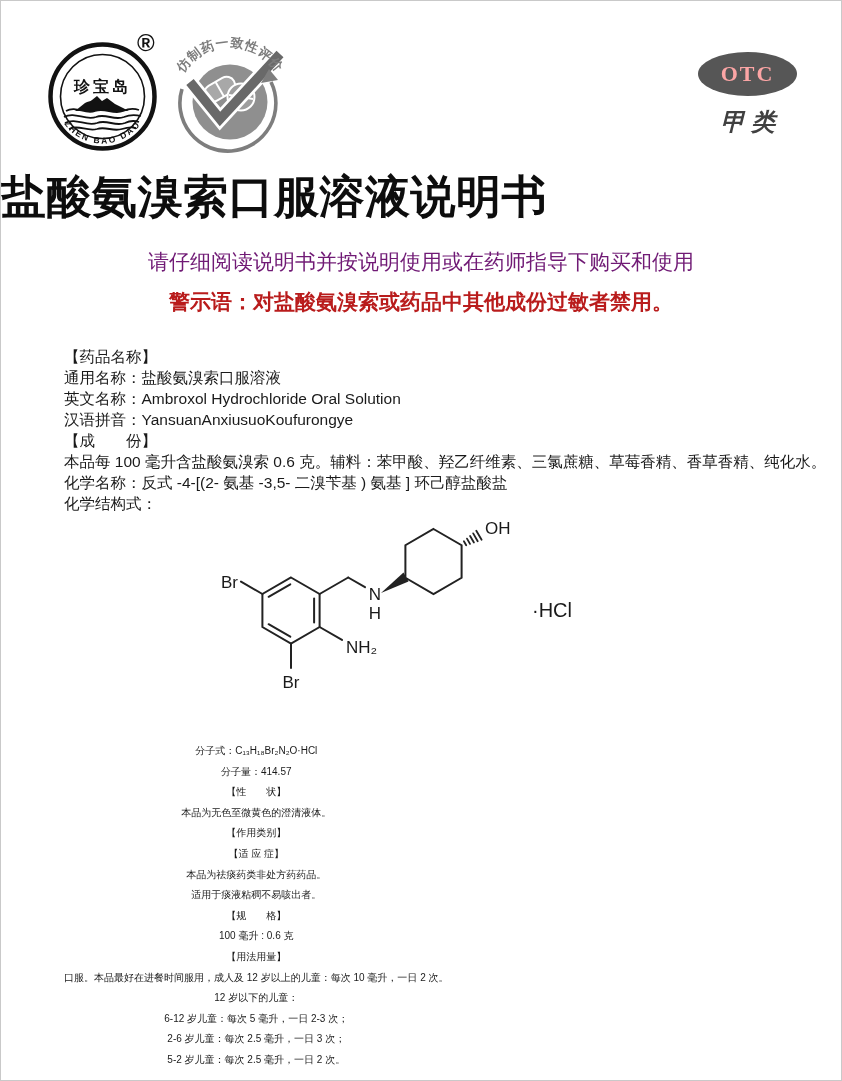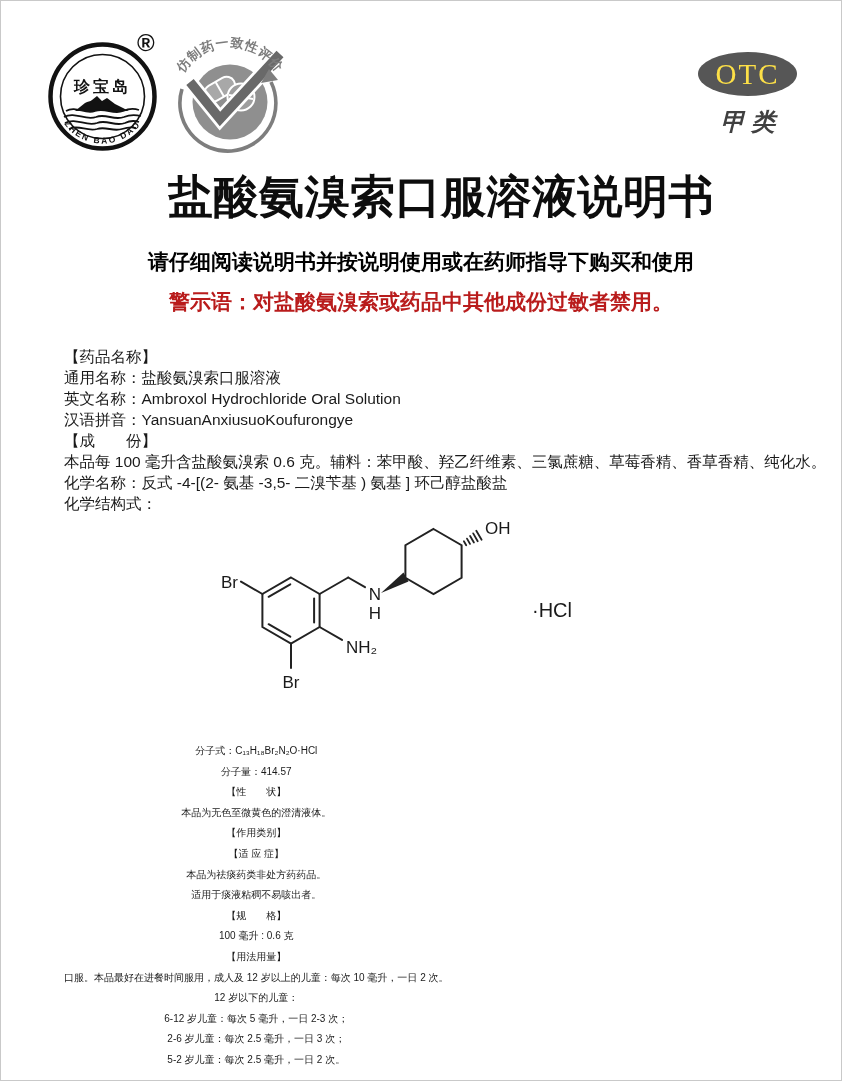--- a/index.html
+++ b/index.html
@@ -8,28 +8,28 @@
     border:1px solid #c9c9c9;box-sizing:border-box;overflow:hidden;
     font-family:"Liberation Sans","DejaVu Sans",sans-serif;color:#1a1a1a;
   }
   
   .logo-wrap{position:absolute;left:44px;top:38px;width:115px;height:115px;}
   .reg-mark{position:absolute;left:136px;top:28px;font-size:24px;font-weight:bold;color:#111;}
   .badge-wrap{position:absolute;left:166px;top:24px;width:128px;height:128px;}
   .otc-wrap{position:absolute;left:697px;top:51px;width:100px;text-align:center;}
   .otc-ellipse{width:99px;height:44px;background:#565656;border-radius:50%;
     display:flex;align-items:center;justify-content:center;}
-  .otc-text{color:#fde047;font-family:"Liberation Serif","DejaVu Serif",serif;
-    font-weight:normal;font-size:29px;letter-spacing:2px;}
+  .otc-text{color:#fca5a5;font-family:"Liberation Serif","DejaVu Serif",serif;
+    font-weight:bold;font-size:22px;letter-spacing:2px;}
   .otc-class{margin-top:10px;font-size:24px;font-weight:bold;color:#404040;white-space:pre;font-style:italic;}
   
-  .doc-title{position:absolute;left:0;right:0;top:166px;text-align:center;
-    font-size:45px;font-weight:900;letter-spacing:0.5px;color:#0d0d0d;padding-left:40px;}
+  .doc-title{position:absolute;left:0;right:0;top:166px;
+    font-size:45px;font-weight:900;letter-spacing:0.5px;color:#0d0d0d;}
   .doc-subtitle{position:absolute;left:0;right:0;top:247px;text-align:center;
-    font-size:21px;font-weight:700;color:#000000;}
+    font-size:21px;font-weight:400;color:#701a75;}
   .doc-warning{position:absolute;left:0;right:0;top:287px;text-align:center;
     font-size:21px;font-weight:900;color:#b91c1c;}
   
   .body-part{position:absolute;left:63px;white-space:nowrap;}
   .body-1{top:345px;font-size:15.5px;line-height:21px;}
   .body-2{top:740px;font-size:10px;line-height:20.6px;text-align:center;}
   .t-line{height:inherit;}
   
   .structure-wrap{position:absolute;left:183px;top:510px;width:410px;height:195px;}
   svg text{font-family:"Liberation Sans","DejaVu Sans",sans-serif;}

